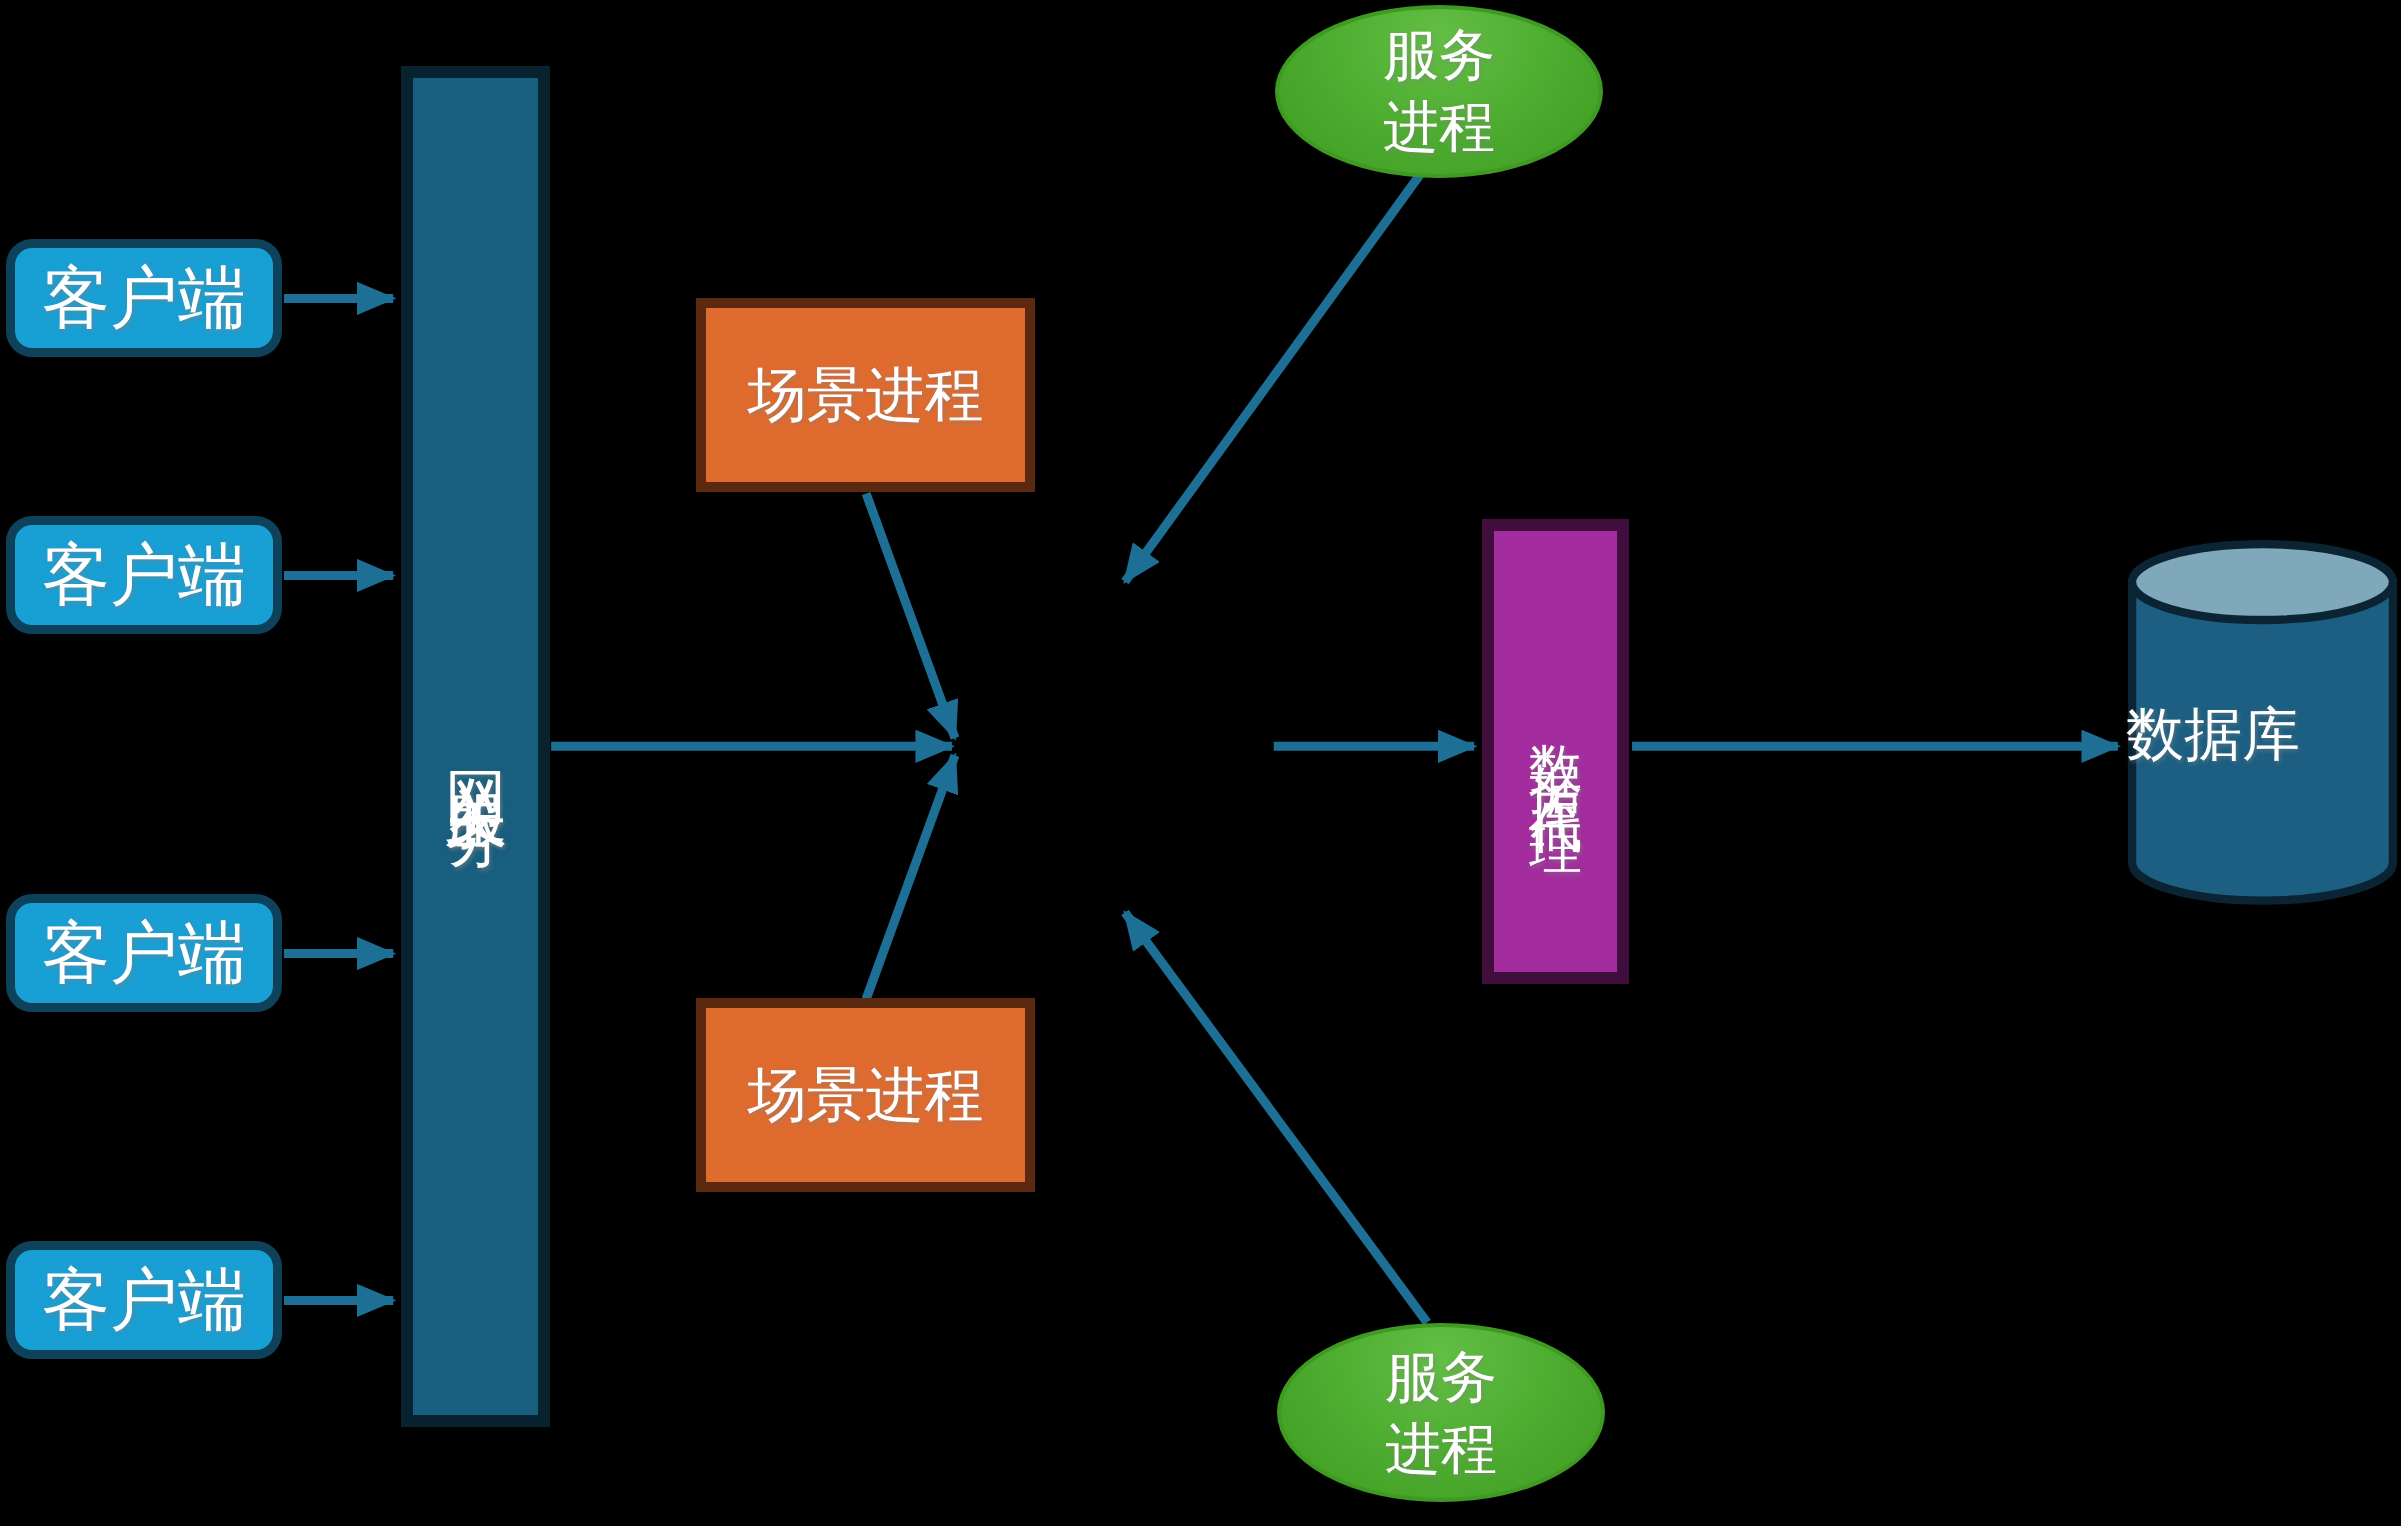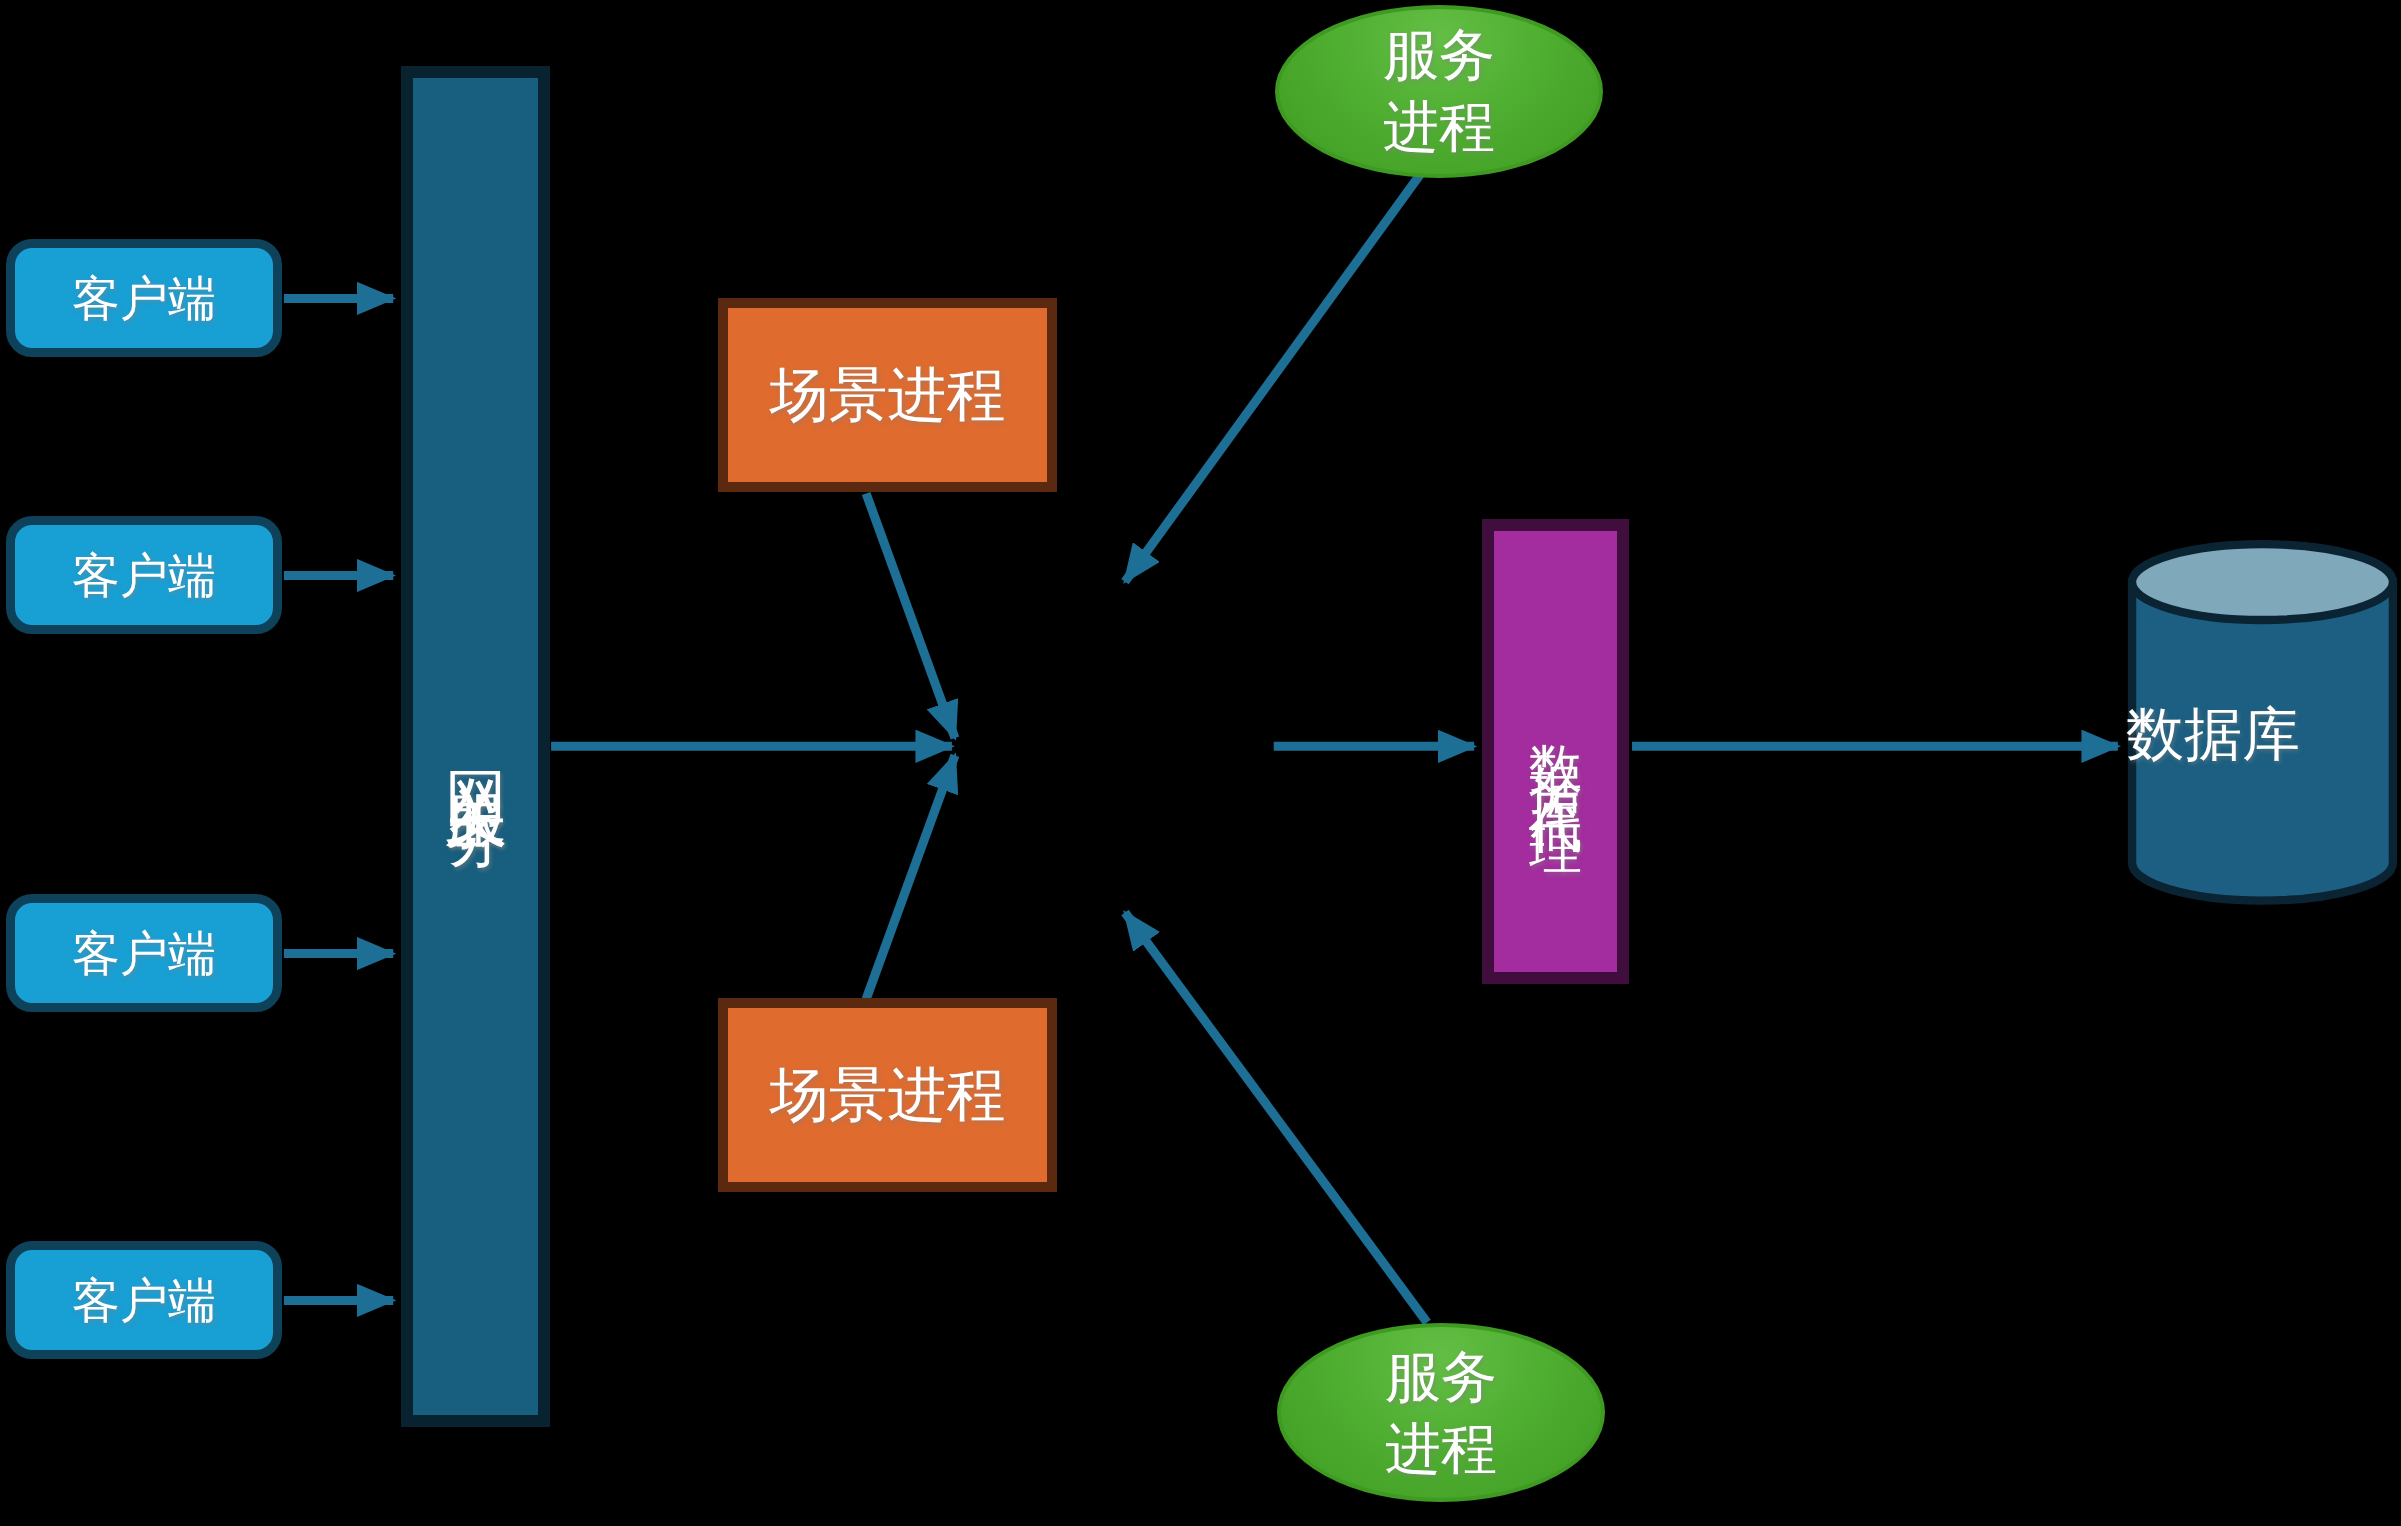--- a/index.html
+++ b/index.html
@@ -37,36 +37,36 @@
 
   
   .client {
     left: 6px;
     width: 276px;
     height: 118px;
     background: #189FD4;
     border: 9px solid #0E415A;
     border-radius: 26px;
   }
-  .client .label { font-size: 48px; }
+  .client .label { font-size: 68px; }
 
   
   .gateway {
     left: 401px;
     top: 66px;
     width: 149px;
     height: 1361px;
     background: #175E7F;
     border: 12px solid #08222F;
   }
   .gateway .label { font-size: 62px; letter-spacing: 12px; }
 
   
   .scene {
-    left: 718px;
+    left: 696px;
     width: 339px;
     height: 194px;
     background: #DF6B2F;
     border: 10.6px solid #5A2910;
   }
   .scene .label { font-size: 59px; }
 
   
   .bus {
     left: 959px;

